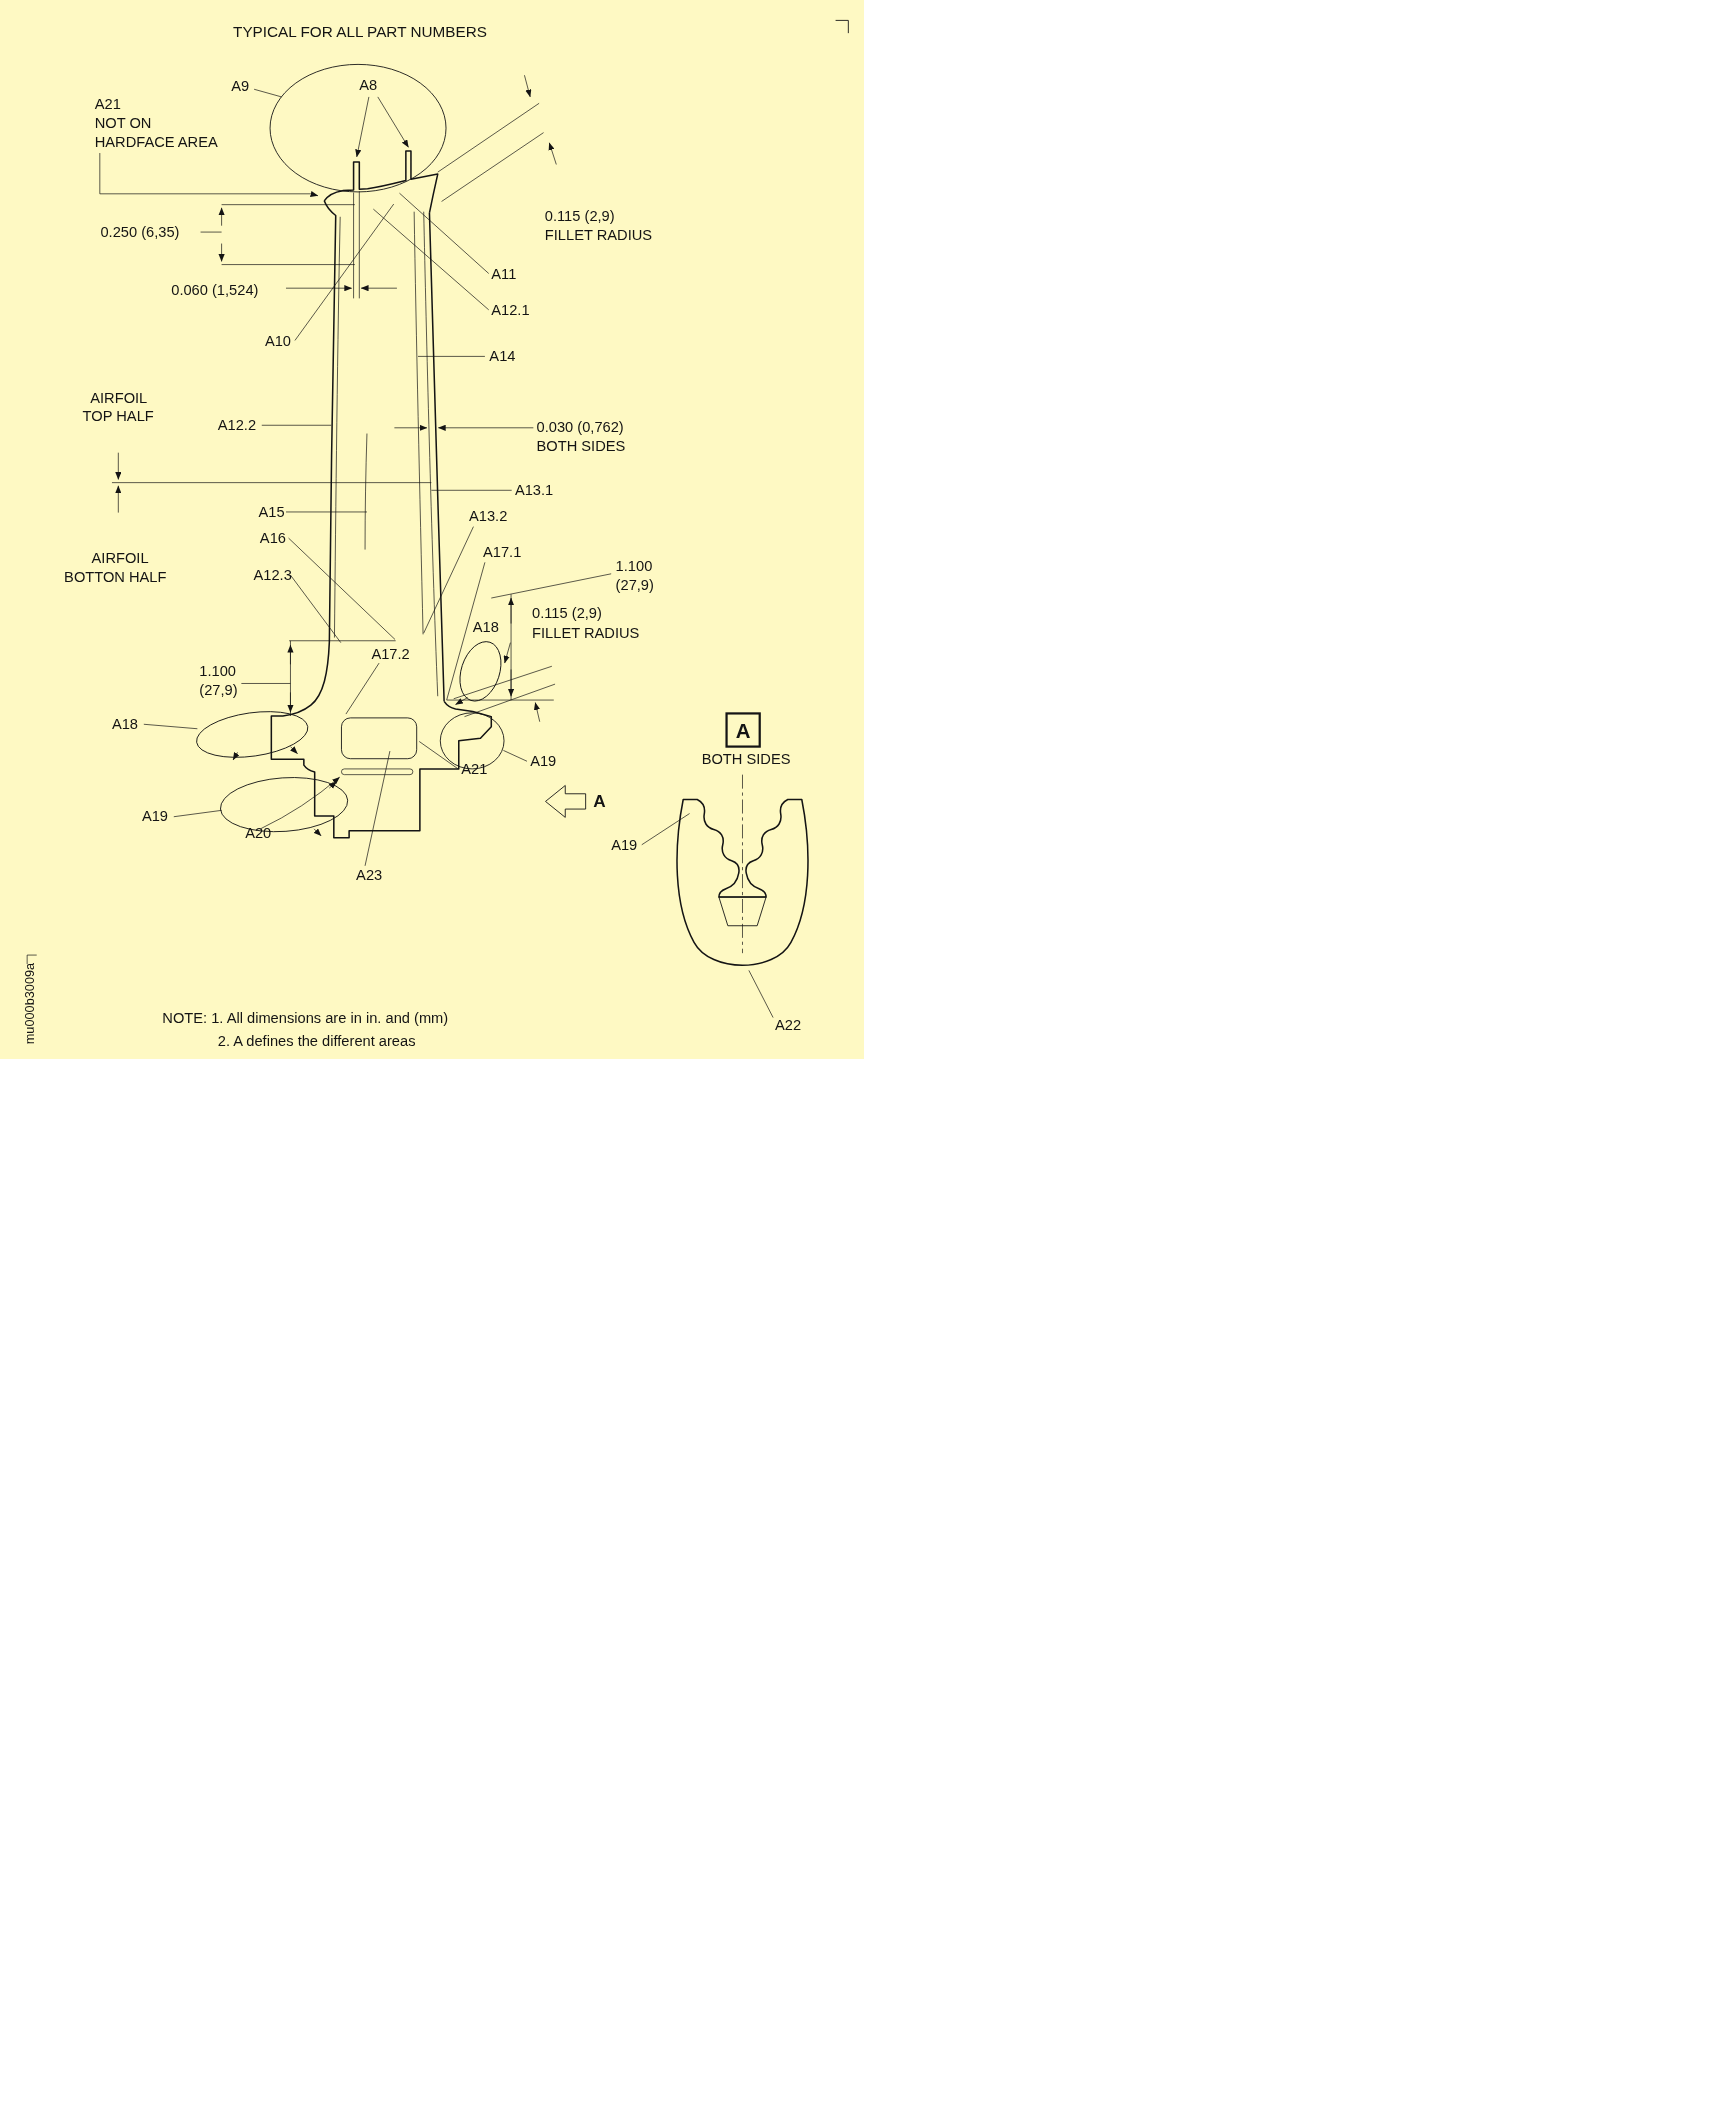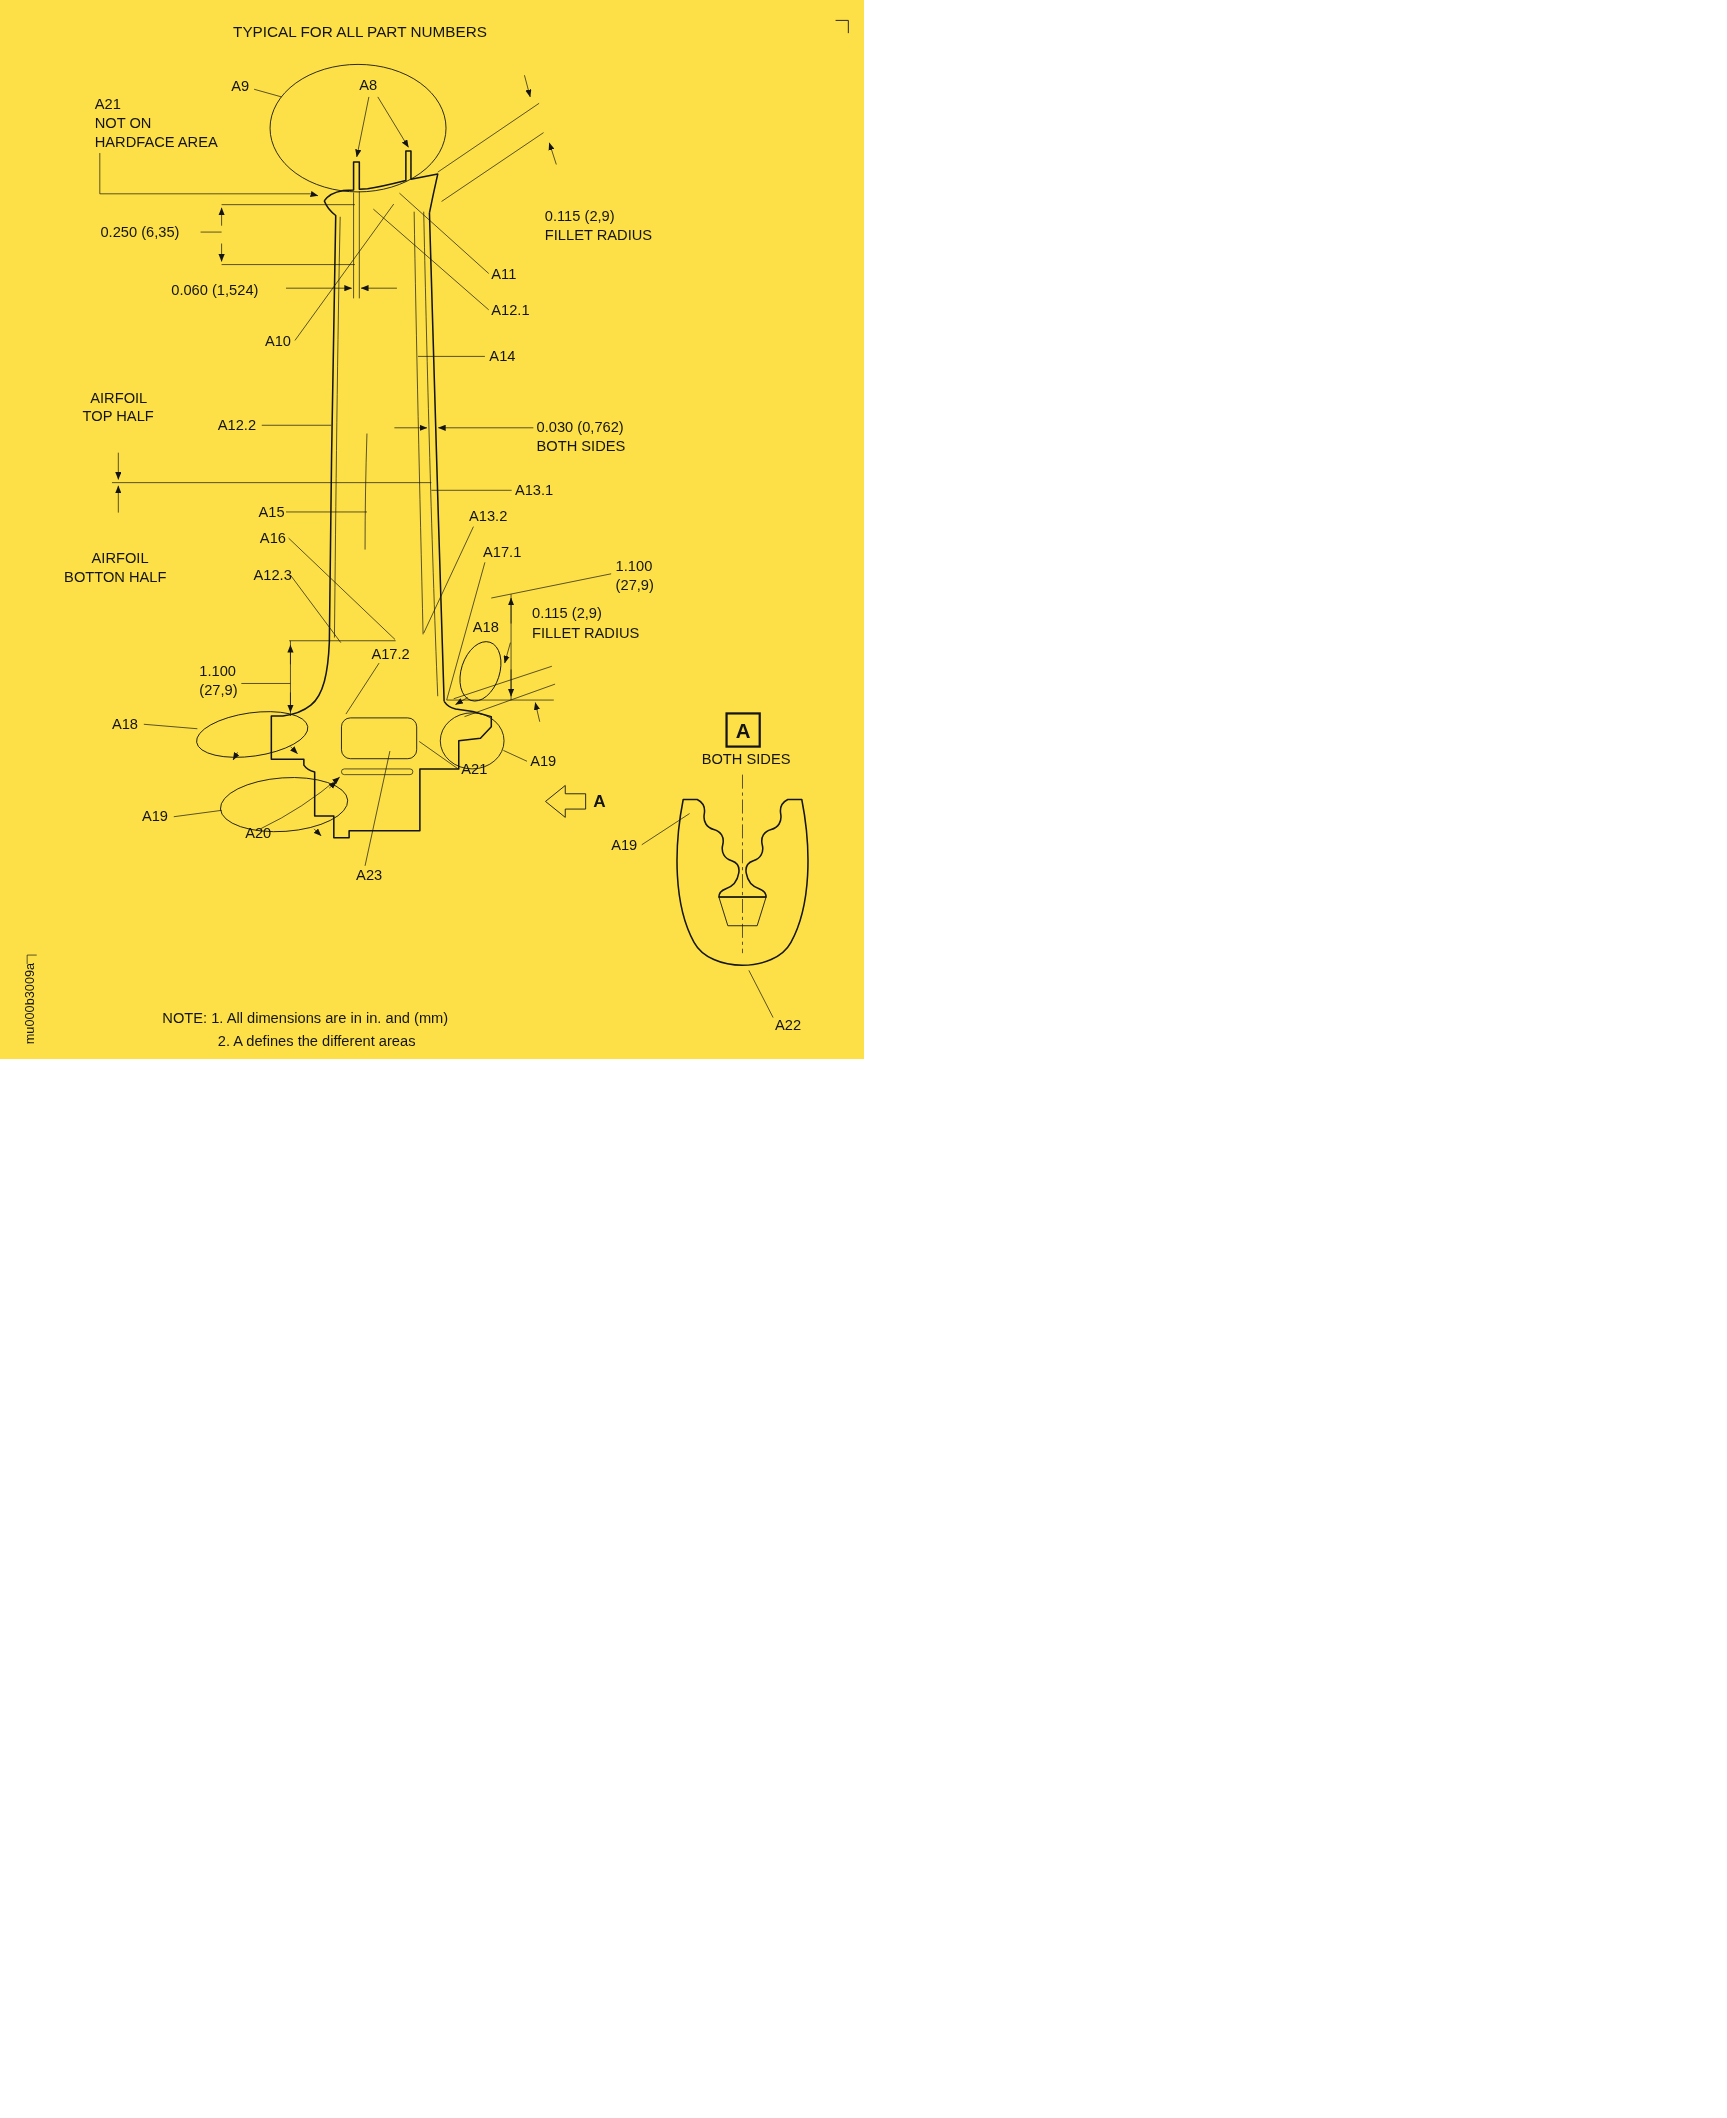--- a/index.html
+++ b/index.html
@@ -1,16 +1,16 @@
 <!DOCTYPE html>
 <html style="font-size:10.2px"><head>
 <meta charset="utf-8">
 <style>
   html,body { margin:0; padding:0; background:#ffffff; }
-  .page { width:864px; height:1059px; background:#fde047; position:relative; overflow:hidden; }
+  .page { width:864px; height:1059px; background:#fef9c3; position:relative; overflow:hidden; }
   svg { font-family:"Liberation Sans", sans-serif; display:block; }
   text { fill:#141414; }
   .lbl   { font-size:23px; }
   .lbl-t { font-size:24px; }
   .lbl-b { font-size:27px; font-weight:bold; }
   .lbl-box { font-size:32px; font-weight:bold; }
   .lbl-wm { font-size:20px; }
   .ln      { stroke:#141414; fill:none; stroke-width:1.4; }
   .ln-thick{ stroke:#141414; fill:none; stroke-width:2.4; stroke-linejoin:round; }
   .ln-thin { stroke:#141414; fill:none; stroke-width:1.1; }

